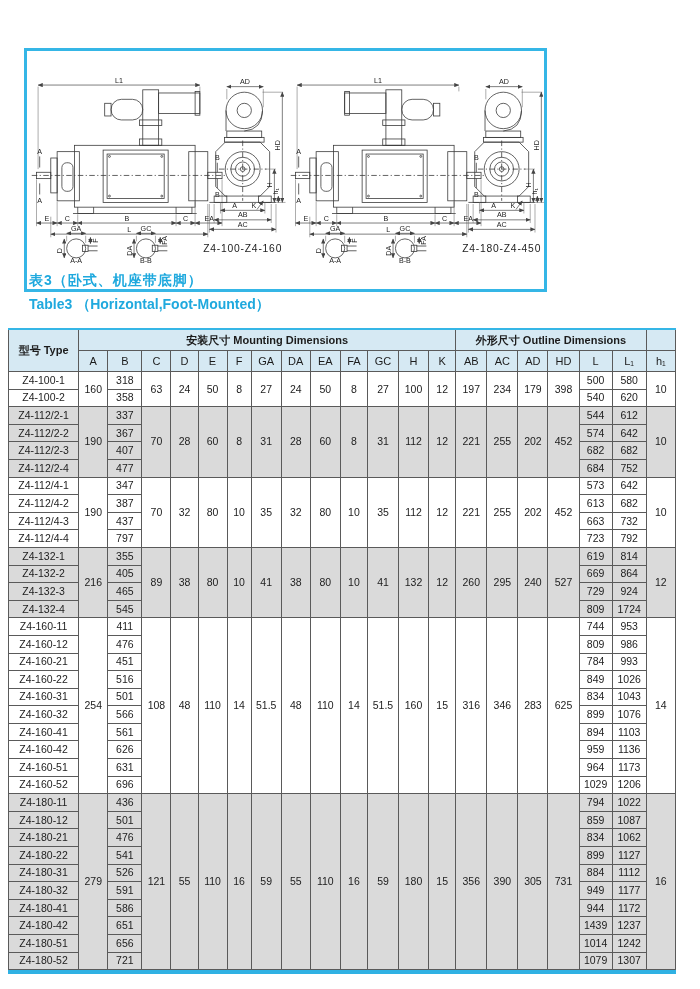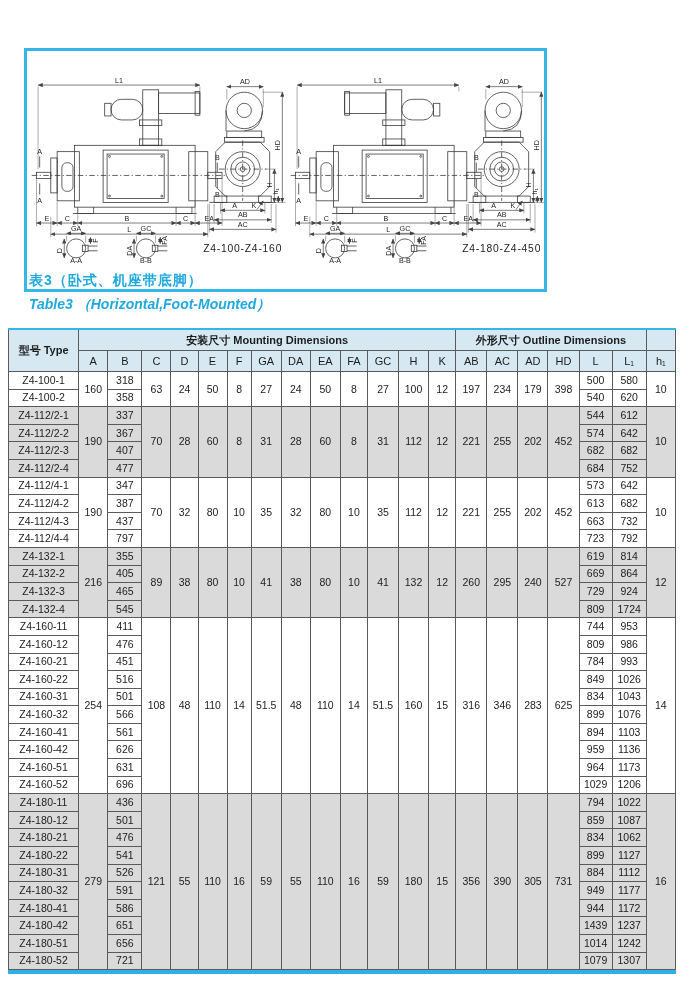--- a/index.html
+++ b/index.html
@@ -12,21 +12,21 @@
   .drawing-panel svg{display:block;}
   .draw path,.draw rect,.draw line,.draw circle,.draw polygon,.draw polyline{stroke:#3a3a3a;stroke-width:1;fill:none;}
   .dim line,.dim path{stroke:#4a4a4a;stroke-width:0.9;fill:none;}
   .ext line{stroke:#6a6a6a;stroke-width:0.7;}
   .cl{stroke:#8a8a8a;stroke-width:0.7;stroke-dasharray:7 3 1.5 3;}
   .lbl text{font-size:9px;fill:#222;text-anchor:middle;font-family:"Liberation Sans","DejaVu Sans",sans-serif;}
   .lbl .cap{font-size:13px;letter-spacing:1px;}
   
   .title{position:absolute;left:8px;font-weight:bold;color:#1fa9de;margin-left:21px;}
   .title-cn{top:272px;font-size:14px;letter-spacing:1px;}
-  .title-en{top:296px;font-size:14px;font-style:italic;}
+  .title-en{top:296px;font-size:14px;}
   
   .table-wrap{position:absolute;left:8px;top:328px;width:668px;}
   table{border-collapse:collapse;width:668px;table-layout:fixed;
         font-size:10.5px;color:#1c1c1c;border:1.5px solid #333;border-top:2.5px solid #35b6e6;}
   th,td{border:1px solid #5a5a5a;text-align:center;vertical-align:middle;padding:0;}
   thead th{background:#d6e9f3;font-weight:normal;font-size:11px;height:20px;}
   thead tr:first-child th{border-bottom:1px solid #5a5a5a;font-weight:bold;}
   tbody td{height:16.6px;line-height:15px;background:#ffffff;}
   tbody tr.shade td{background:#dadada;}
   tbody tr.gstart td{border-top:1.6px solid #333;}

